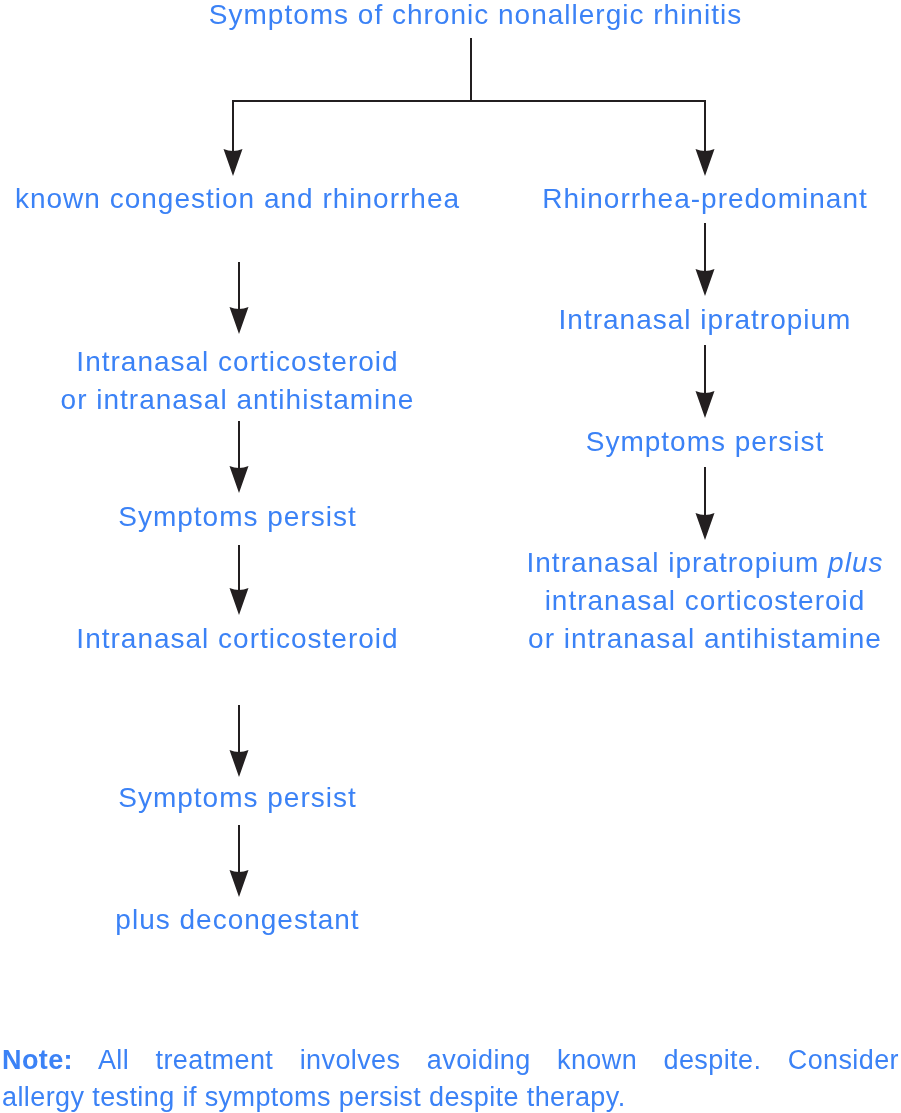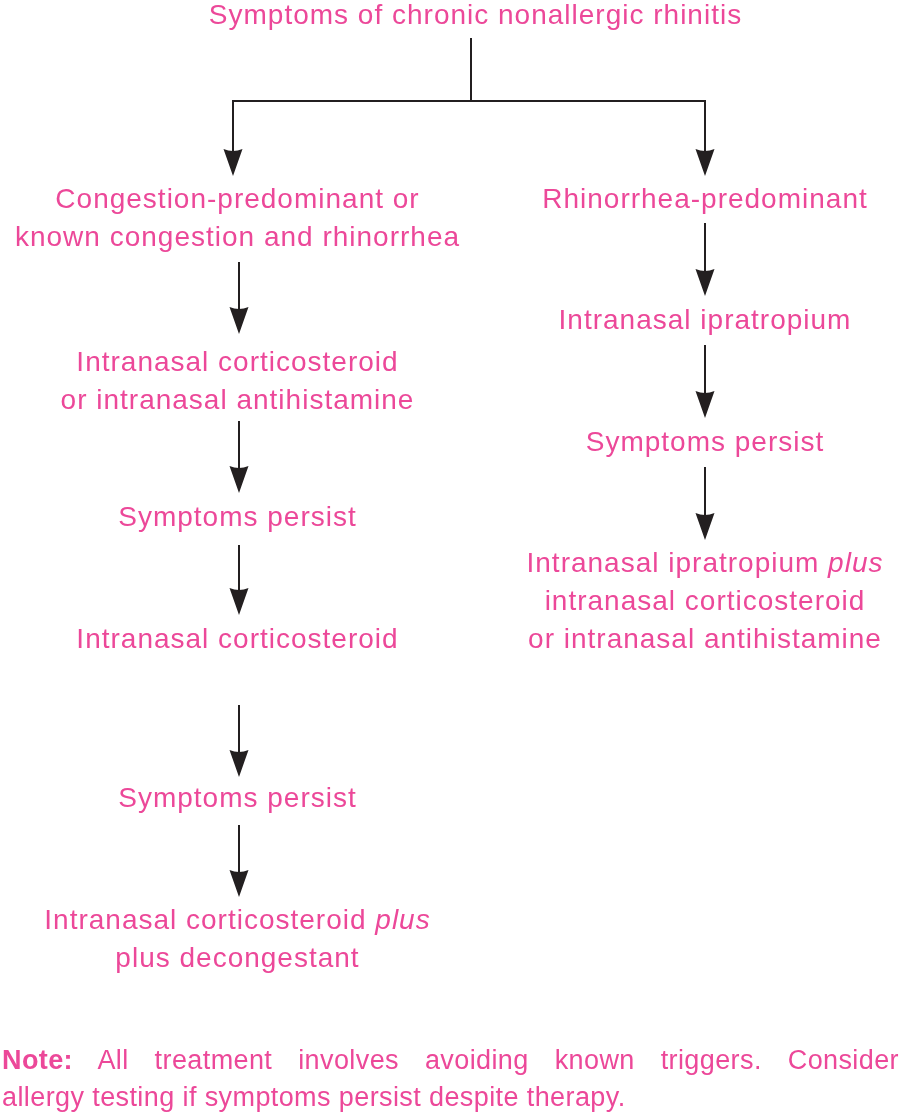--- a/index.html
+++ b/index.html
@@ -2,21 +2,21 @@
 <html><head>
 <meta charset="utf-8">
 <style>
   html, body { margin: 0; padding: 0; background: #ffffff; }
   .canvas {
     position: relative;
     width: 901px;
     height: 1113px;
     background: #ffffff;
     font-family: "Liberation Sans", sans-serif;
-    color: #ec4899;
+    color: #3b82f6;
     overflow: hidden;
   }
   .title {
     position: absolute;
     left: 50px; right: 0; top: -2px;
     text-align: center;
     font-size: 28px;
     line-height: 34px;
     letter-spacing: 1px;
   }
@@ -57,21 +57,20 @@
   <svg class="arrow" style="left:222px; top:100px;" width="22" height="76" viewBox="0 0 22 76">
     <line x1="11" y1="0" x2="11" y2="51" stroke="#231f20" stroke-width="2"></line>
     <path d="M11 76 L1.5 49 Q11 53 20.5 49 Z" fill="#231f20"></path>
   </svg>
   <svg class="arrow" style="left:694px; top:100px;" width="22" height="76" viewBox="0 0 22 76">
     <line x1="11" y1="0" x2="11" y2="51" stroke="#231f20" stroke-width="2"></line>
     <path d="M11 76 L1.5 49 Q11 53 20.5 49 Z" fill="#231f20"></path>
   </svg>
 
   <div class="node col-left" style="top:180px;">
-    <div>Congestion-predominant or</div>
     <div>known congestion and rhinorrhea</div>
   </div>
 
   <svg class="arrow" style="left:228px; top:262px;" width="22" height="72" viewBox="0 0 22 72">
     <line x1="11" y1="0" x2="11" y2="47" stroke="#231f20" stroke-width="2"></line>
     <path d="M11 72 L1.5 45 Q11 49 20.5 45 Z" fill="#231f20"></path>
   </svg>
 
   <div class="node col-left" style="top:343px;">
     <div>Intranasal corticosteroid</div>
@@ -104,21 +103,20 @@
   <div class="node col-left" style="top:779px;">
     <div>Symptoms persist</div>
   </div>
 
   <svg class="arrow" style="left:228px; top:825px;" width="22" height="72" viewBox="0 0 22 72">
     <line x1="11" y1="0" x2="11" y2="47" stroke="#231f20" stroke-width="2"></line>
     <path d="M11 72 L1.5 45 Q11 49 20.5 45 Z" fill="#231f20"></path>
   </svg>
 
   <div class="node col-left" style="top:901px;">
-    <div><span>Intranasal corticosteroid </span><span class="it">plus</span></div>
     <div>plus decongestant</div>
   </div>
 
   <div class="node col-right" style="top:180px;">
     <div>Rhinorrhea-predominant</div>
   </div>
 
   <svg class="arrow" style="left:694px; top:223px;" width="22" height="73" viewBox="0 0 22 73">
     <line x1="11" y1="0" x2="11" y2="48" stroke="#231f20" stroke-width="2"></line>
     <path d="M11 73 L1.5 46 Q11 50 20.5 46 Z" fill="#231f20"></path>
@@ -142,17 +140,17 @@
     <path d="M11 73 L1.5 46 Q11 50 20.5 46 Z" fill="#231f20"></path>
   </svg>
 
   <div class="node col-right" style="top:544px;">
     <div><span>Intranasal ipratropium </span><span class="it">plus</span></div>
     <div>intranasal corticosteroid</div>
     <div>or intranasal antihistamine</div>
   </div>
 
   <div class="note">
-    <div class="l1"><span class="bold">Note:</span><span> All treatment involves avoiding known triggers. Consider</span></div>
+    <div class="l1"><span class="bold">Note:</span><span> All treatment involves avoiding known despite. Consider</span></div>
     <div>allergy testing if symptoms persist despite therapy.</div>
   </div>
 
 </div>
 
 </body></html>

